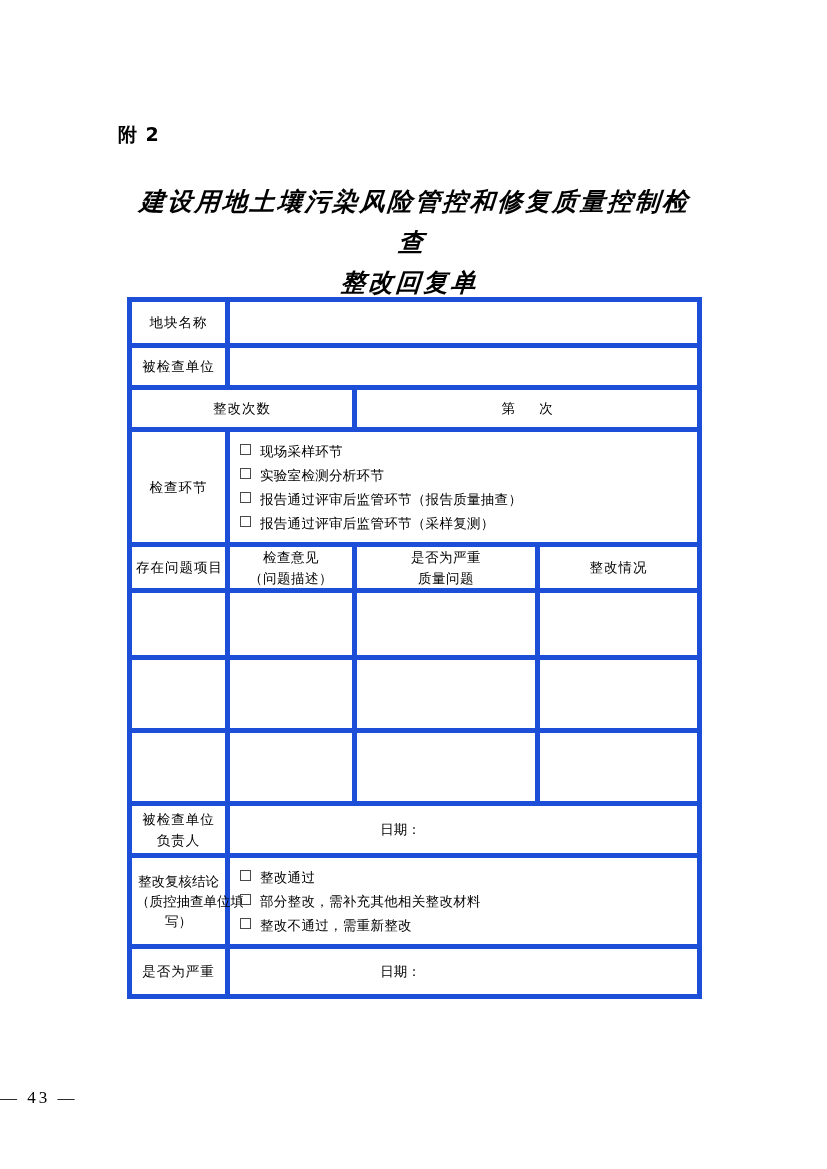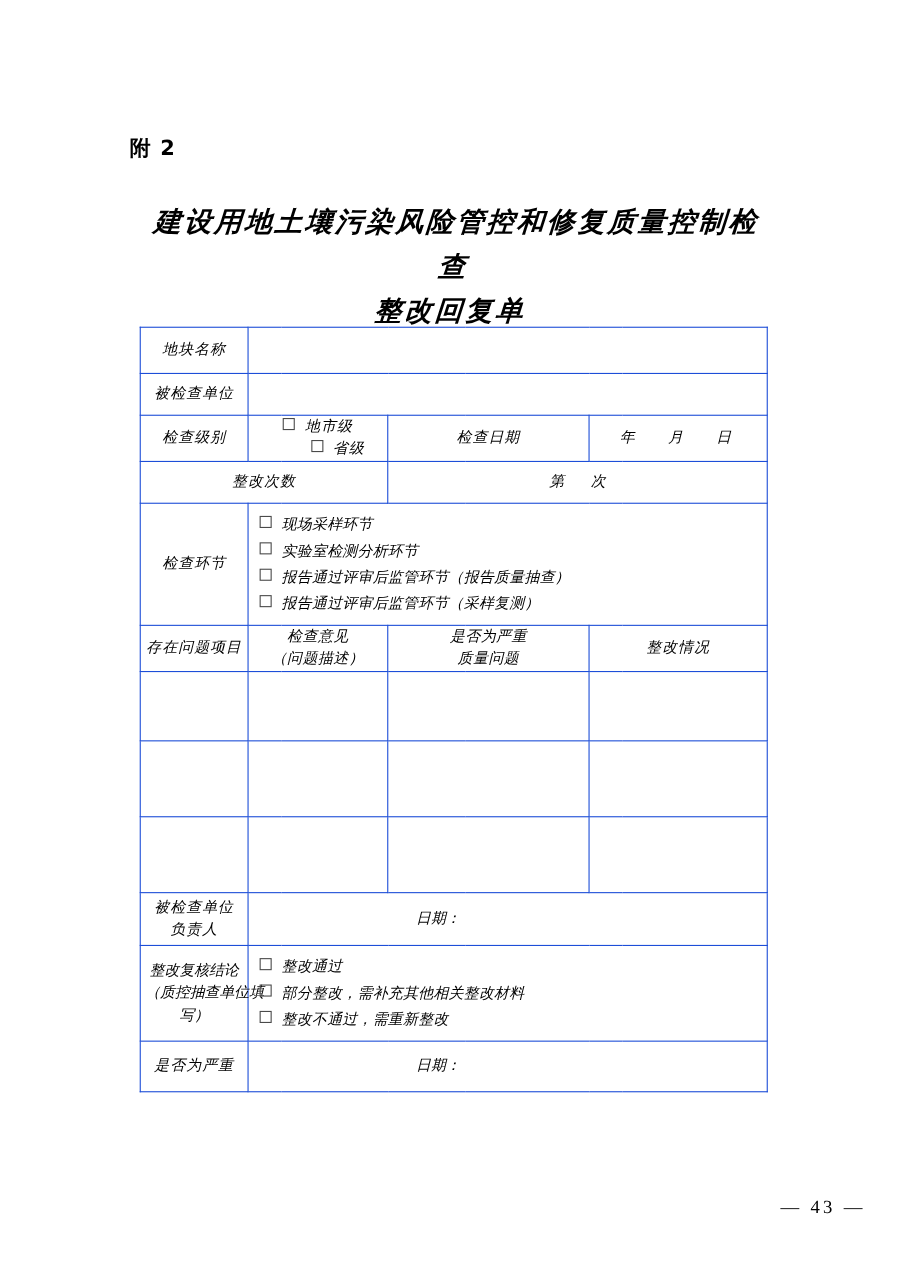--- a/index.html
+++ b/index.html
@@ -57,25 +57,24 @@
     position: absolute;
     left: 127px;
     top: 297px;
     width: 570px;
     border-collapse: collapse;
     table-layout: fixed;
     font-family: "DejaVu Sans", "Liberation Sans", sans-serif;
     font-size: 13.5px;
   }
   .form-table td {
-    border: 1px solid #1d4ed8;
+    border: 5px solid #1d4ed8;
     padding: 0 4px;
     vertical-align: middle;
     line-height: 1.5;
-    font-style: italic;
   }
   .c-label {
     text-align: center;
     letter-spacing: 1px;
     white-space: nowrap;
   }
   .c-center { text-align: center; }
   .blank    { }
 
   .lbl-2line { line-height: 1.42; }
@@ -126,21 +125,21 @@
     line-height: 1.42;
     letter-spacing: 0.5px;
   }
 
   
   .page-number {
     position: absolute;
     left: 0;
     top: 1088px;
     width: 827px;
-    text-align: right;
+    text-align: left;
     padding-right: 40px;
     box-sizing: border-box;
     font-family: "Liberation Serif", "DejaVu Serif", serif;
     font-size: 17px;
     letter-spacing: 3px;
   }
 </style>
 </head>
 <body>
 
@@ -168,35 +167,20 @@
       <tr>
         <td class="c-label" style="height:41px">地块名称</td>
         <td class="blank" colspan="6"></td>
       </tr>
 
       <tr>
         <td class="c-label" style="height:37px">被检查单位</td>
         <td class="blank" colspan="6"></td>
       </tr>
 
-      <tr>
-        <td class="c-label" style="height:37px">检查级别</td>
-        <td class="c-center" colspan="2" style="padding:0 8px">
-          <span class="chk-inline">
-            <span class="chk-box"></span><span>地市级</span>
-          </span>
-          <span class="chk-inline">
-            <span class="chk-box"></span><span>省级</span>
-          </span>
-        </td>
-        <td class="c-label" colspan="2">检查日期</td>
-        <td class="c-center date-field" colspan="2">
-          <span class="ymd">年  月  日</span>
-        </td>
-      </tr>
 
       <tr>
         <td class="c-label" colspan="3" style="height:37px">整改次数</td>
         <td class="c-center times-cell" colspan="4">第   次</td>
       </tr>
 
       <tr>
         <td class="c-label" style="height:104px">检查环节</td>
         <td class="chk-list" colspan="6">
           <span class="chk-line">

